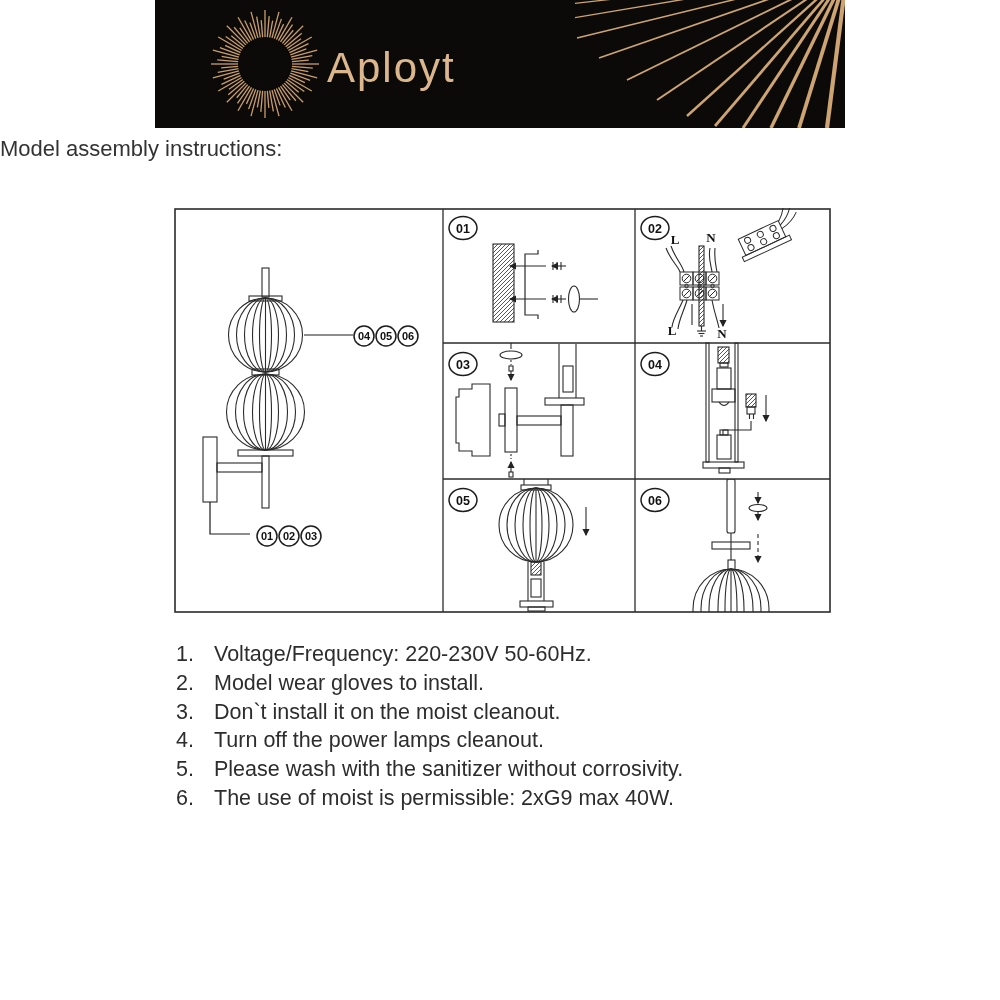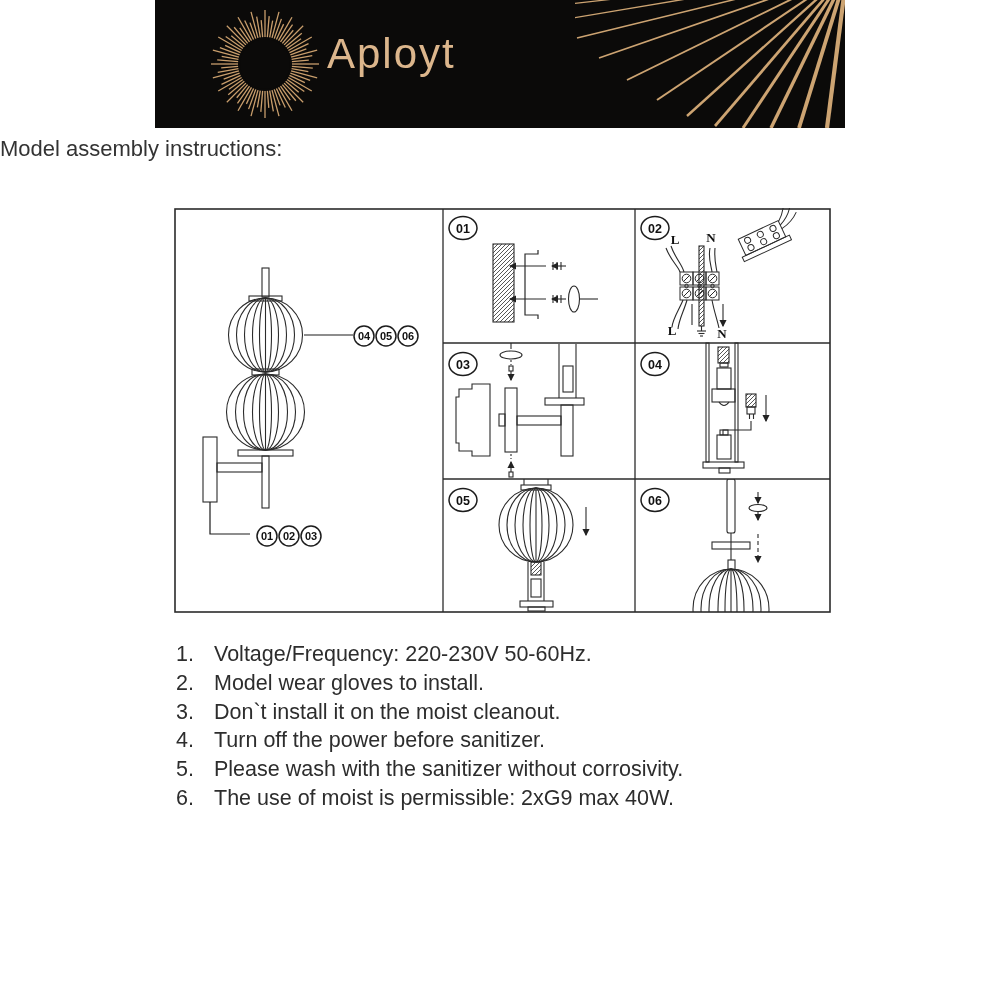--- a/index.html
+++ b/index.html
@@ -7,21 +7,21 @@
     width:1000px;height:1000px;position:relative;background:#ffffff;
     font-family:"Liberation Sans",sans-serif;overflow:hidden;
   }
   
   .banner{
     position:absolute;left:155px;top:0;width:690px;height:128px;
     background:#0b0a09;overflow:hidden;
   }
   .banner .logo{position:absolute;left:30px;top:-8px;}
   .brand-name{
-    position:absolute;left:172px;top:30px;
+    position:absolute;left:172px;top:44px;
     color:#dcb68c;font-size:42px;letter-spacing:2px;font-weight:400;
   }
   .fan{position:absolute;right:0;top:0;}
   
   .title-block{position:absolute;left:0;top:136px;width:1000px;color:#333;}
   .title-line{font-size:22px;line-height:26px;}
   .model-line{font-size:21px;line-height:25px;}
   
   .diagram{position:absolute;left:174px;top:208px;}
   .diagram svg{display:block;}
@@ -399,21 +399,21 @@
   <div class="inst-row">
     <span class="inst-num">2.</span>
     <span class="inst-text">Model wear gloves to install.</span>
   </div>
   <div class="inst-row">
     <span class="inst-num">3.</span>
     <span class="inst-text">Don`t install it on the moist cleanout.</span>
   </div>
   <div class="inst-row">
     <span class="inst-num">4.</span>
-    <span class="inst-text">Turn off the power before sanitizer.</span>
+    <span class="inst-text">Turn off the power lamps cleanout.</span>
   </div>
   <div class="inst-row">
     <span class="inst-num">5.</span>
     <span class="inst-text">Please wash with the sanitizer without corrosivity.</span>
   </div>
   <div class="inst-row">
     <span class="inst-num">6.</span>
     <span class="inst-text">The use of moist is permissible: 2xG9 max 40W.</span>
   </div>
 </div>

